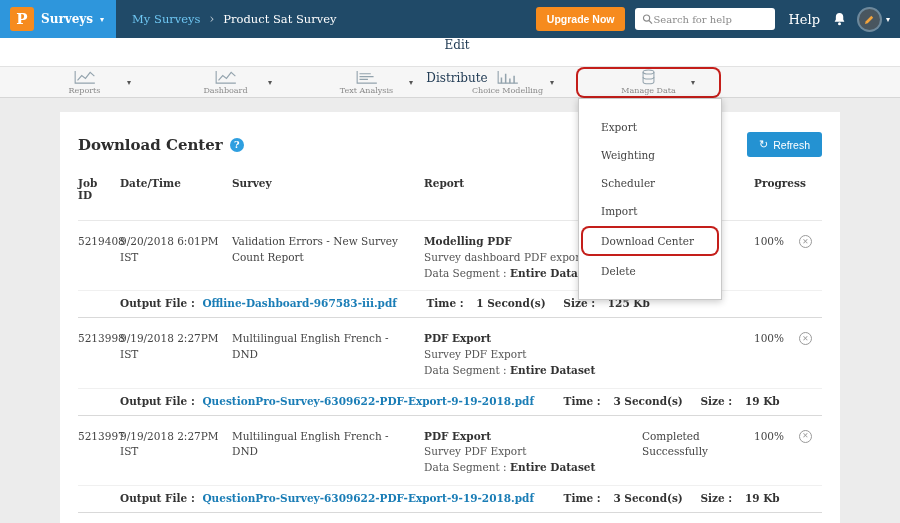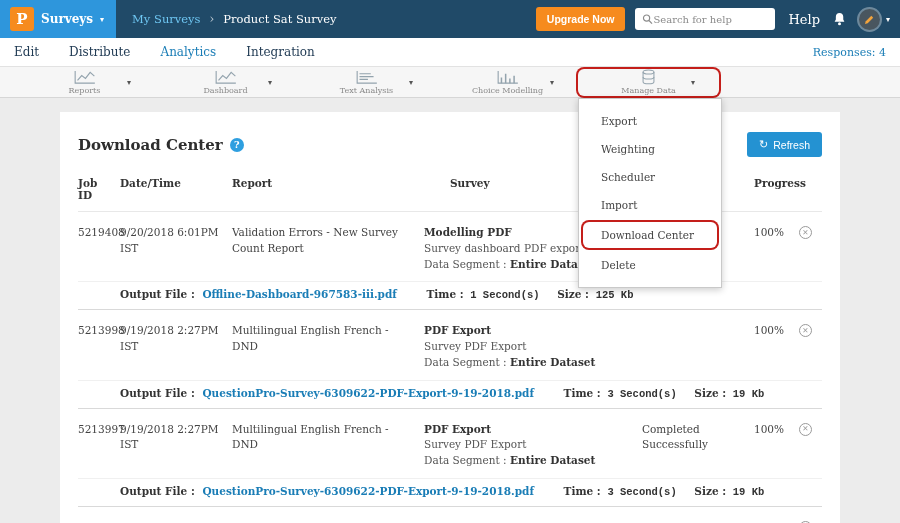--- a/index.html
+++ b/index.html
@@ -50,21 +50,21 @@
   .avatar {
     width: 21px; height: 21px; border-radius: 50%; background: #49565f;
     box-shadow: 0 0 0 2px rgba(255,255,255,.35);
     display: flex; align-items: center; justify-content: center; cursor: pointer;
   }
   .acct-caret { font-size: 8px; margin: 0 10px 0 6px; cursor: pointer; }
 
   
   .tabs {
     height: 28px; background: #fff; display: flex; align-items: center;
-    padding-left: 14px; gap: 30px; font-size: 12px; color: #223c55;
+    padding-left: 14px; gap: 19px; font-size: 12px; color: #223c55; flex-direction: column;
   }
   .tab { cursor: pointer; }
   .tab.active { color: #1a7db6; }
   .responses { margin-left: auto; padding-right: 14px; color: #1a7db6; font-size: 11px; }
 
   
   .toolbar {
     height: 32px; background: #f6f6f6; border-top: 1px solid #e2e2e2;
     border-bottom: 1px solid #d6d6d6; display: flex; padding-left: 14px;
   }
@@ -79,21 +79,21 @@
   }
   .tool.highlight {
     height: 27px; align-self: center;
     box-shadow: 0 0 0 2px #c41e1a; border-radius: 6px; background: #f6f6f6;
   }
 
   
   .menu {
     position: absolute; left: 578px; top: 98px; width: 144px; background: #fff;
     border: 1px solid #c9c9c9; box-shadow: 0 2px 7px rgba(0,0,0,.2);
-    z-index: 30; padding: 8px 0;
+    z-index: 30; padding: 14px 0;
   }
   .menu-item {
     height: 28px; line-height: 28px; padding-left: 22px; font-size: 10.5px;
     color: #444; cursor: pointer;
   }
   .menu-item.highlight {
     box-shadow: 0 0 0 2px #c41e1a; border-radius: 6px; margin: 3px 4px;
     height: 26px; line-height: 26px; padding-left: 18px;
   }
 
@@ -116,21 +116,21 @@
   .refresh {
     margin-left: auto; background: #2492d2; color: #fff; border: none;
     border-radius: 3px; font-size: 10.5px; padding: 6px 12px;
     display: flex; align-items: center; gap: 5px;
   }
   .refresh .r-ic { font-size: 11px; }
 
   
   .thead {
     display: flex; font-size: 10.5px; font-weight: bold; color: #333;
-    padding: 8px 0 10px; border-bottom: 1px solid #e8e8e8;
+    padding: 8px 0 19px; border-bottom: 1px solid #e8e8e8;
   }
   .cell { padding-right: 10px; }
   .c-job    { width: 42px; }
   .c-date   { width: 112px; }
   .c-survey { width: 192px; }
   .c-report { width: 218px; }
   .c-status { width: 112px; }
   .c-prog   { width: 44px; }
   .c-x      { width: 24px; display: flex; justify-content: flex-end; }
 
@@ -144,21 +144,21 @@
   .cancel {
     width: 13px; height: 13px; border-radius: 50%; border: 1px solid #9a9a9a;
     color: #9a9a9a; font-size: 7.5px; display: flex; align-items: center;
     justify-content: center; cursor: pointer; margin-top: 1px;
   }
   .row.output {
     padding: 6px 0 8px 42px; border-top: 1px solid #f0f0f0;
     border-bottom: 1px solid #d9d9d9; font-size: 10.5px; font-weight: bold; color: #333;
   }
   .ofile { color: #1a7db6; font-weight: bold; margin-left: 4px; }
-  .oval { margin-left: 3px; font-family: Liberation Mono, monospace; }
+  .oval { margin-left: 9px; }
   .gap-lg { margin-left: 26px; }
   .gap-sm { margin-left: 14px; }
 </style>
 </head>
 <body>
 
 <header class="topbar">
   <div class="brand">
     <div class="logo">
       <span>P</span>
@@ -265,22 +265,22 @@
       </h1>
       <button class="refresh">
         <span class="r-ic">↻</span>
         <span>Refresh</span>
       </button>
     </div>
 
     <div class="thead">
       <div class="cell c-job">Job ID</div>
       <div class="cell c-date">Date/Time</div>
+      <div class="cell c-survey">Survey</div>
       <div class="cell c-report">Report</div>
-      <div class="cell c-survey">Survey</div>
       <div class="cell c-status"></div>
       <div class="cell c-prog">Progress</div>
       <div class="cell c-x"></div>
     </div>
 
     <div class="group">
       <div class="row main">
         <div class="cell c-job">5219408</div>
         <div class="cell c-date">9/20/2018 6:01PM IST</div>
         <div class="cell c-survey">Validation Errors - New Survey Count Report</div>

